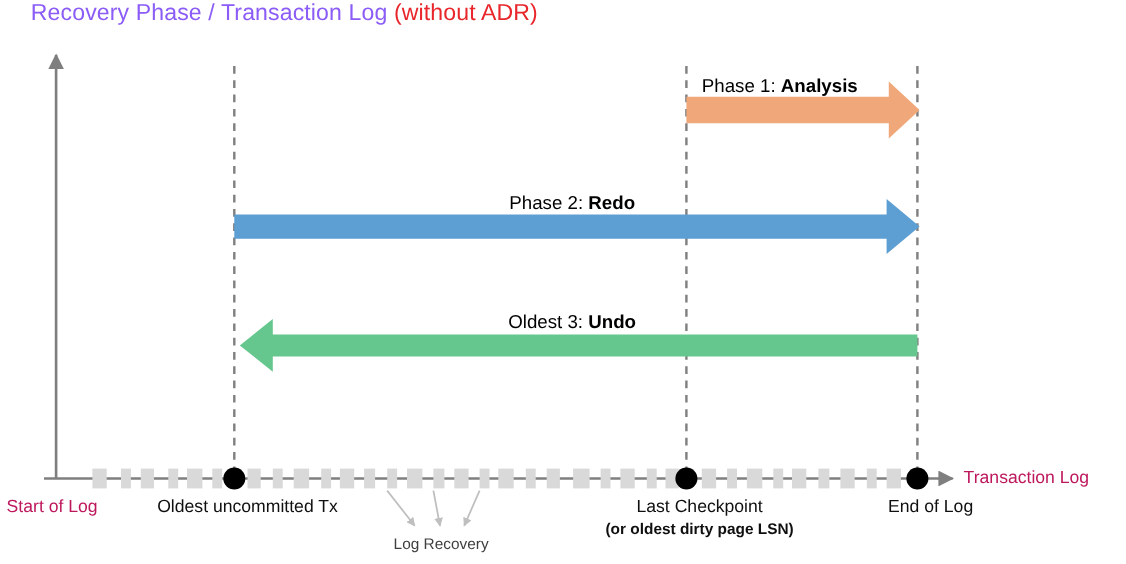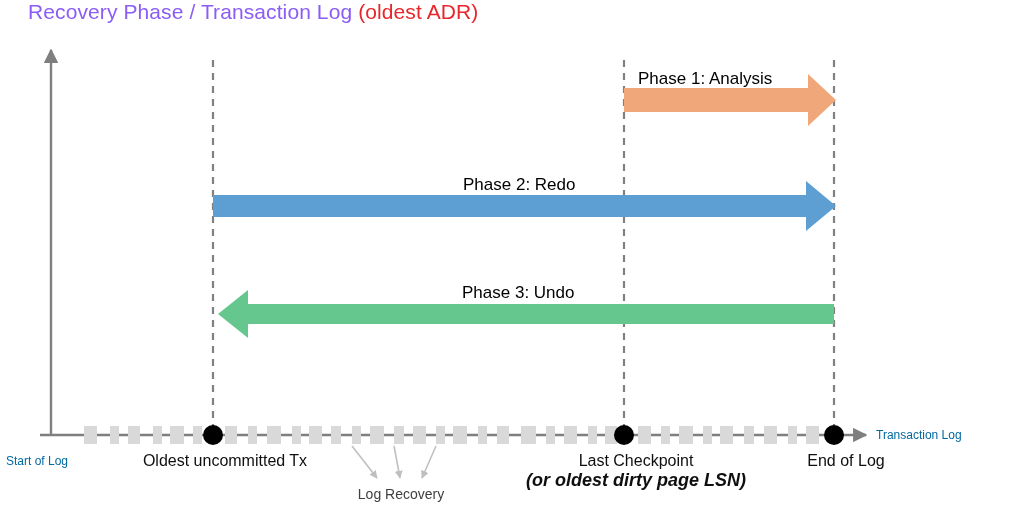--- a/index.html
+++ b/index.html
@@ -41,55 +41,54 @@
 
   
   .phase-label {
     position: absolute;
     font-size: 17px;
     line-height: 20px;
     color: #000;
     white-space: nowrap;
   }
   .phase-label .pl-prefix { font-weight: 400; }
-  .phase-label .pl-name   { font-weight: 400; }
+  .phase-label .pl-name   { font-weight: 700; }
 
   #phase1-label { left: 638px; top: 69px; }
   #phase2-label { left: 463px; top: 175px; }
   #phase3-label { left: 462px; top: 283px; }
 
   
   .axis-label {
     position: absolute;
-    font-size: 12px;
+    font-size: 16px;
     line-height: 20px;
-    color: #0369a1;
+    color: #be185d;
     white-space: nowrap;
     text-align: right;
   }
   #start-of-log { left: 6px; top: 451px; }
   #xaxis-title  { left: 876px; top: 425px; }
 
   .marker-label {
     position: absolute;
     text-align: center;
     color: #0f0f0f;
     white-space: nowrap;
     margin-left: 12px;
   }
   .marker-label .ml-main {
     display: block;
     font-size: 16px;
     line-height: 21px;
   }
   .marker-label .ml-sub {
     display: block;
-    font-size: 18px;
+    font-size: 14px;
     line-height: 19px;
-    font-style: italic;
     font-weight: 700;
   }
   #oldest-tx-label { left: 213px; top: 450px; transform: translateX(-50%); }
   #checkpoint-label { left: 624px; top: 450px; transform: translateX(-50%); }
   #end-of-log-label { left: 834px; top: 450px; transform: translateX(-50%); }
 
   #log-records-label {
     position: absolute;
     left: 401px;
     top: 485px;
@@ -99,21 +98,21 @@
     color: #3f3f3f;
     white-space: nowrap;
   }
 </style>
 </head>
 <body>
 
 <div id="stage">
 
   <div class="title">
-    <span class="main">Recovery Phase / Transaction Log </span><span class="adr">(oldest ADR)</span>
+    <span class="main">Recovery Phase / Transaction Log </span><span class="adr">(without ADR)</span>
   </div>
 
   <svg id="canvas" viewBox="0 0 1024 513">
     <defs>
       <marker id="axhead" viewBox="0 0 10 10" refX="9" refY="5" markerWidth="6" markerHeight="6" orient="auto-start-reverse">
         <path d="M 0 0 L 10 5 L 0 10 z" fill="#7F7F7F"></path>
       </marker>
       <marker id="callouthead" viewBox="0 0 10 10" refX="9" refY="5" markerWidth="5" markerHeight="5" orient="auto-start-reverse">
         <path d="M 0 0 L 10 5 L 0 10 z" fill="#BFBFBF"></path>
       </marker>
@@ -181,21 +180,21 @@
     </g>
   </svg>
 
   <div id="phase1-label" class="phase-label">
     <span class="pl-prefix">Phase 1: </span><span class="pl-name">Analysis</span>
   </div>
   <div id="phase2-label" class="phase-label">
     <span class="pl-prefix">Phase 2: </span><span class="pl-name">Redo</span>
   </div>
   <div id="phase3-label" class="phase-label">
-    <span class="pl-prefix">Phase 3: </span><span class="pl-name">Undo</span>
+    <span class="pl-prefix">Oldest 3: </span><span class="pl-name">Undo</span>
   </div>
 
   <div id="start-of-log" class="axis-label">Start of Log</div>
   <div id="xaxis-title" class="axis-label">Transaction Log</div>
 
   <div id="oldest-tx-label" class="marker-label">
     <span class="ml-main">Oldest uncommitted Tx</span>
   </div>
   <div id="checkpoint-label" class="marker-label">
     <span class="ml-main">Last Checkpoint</span>

